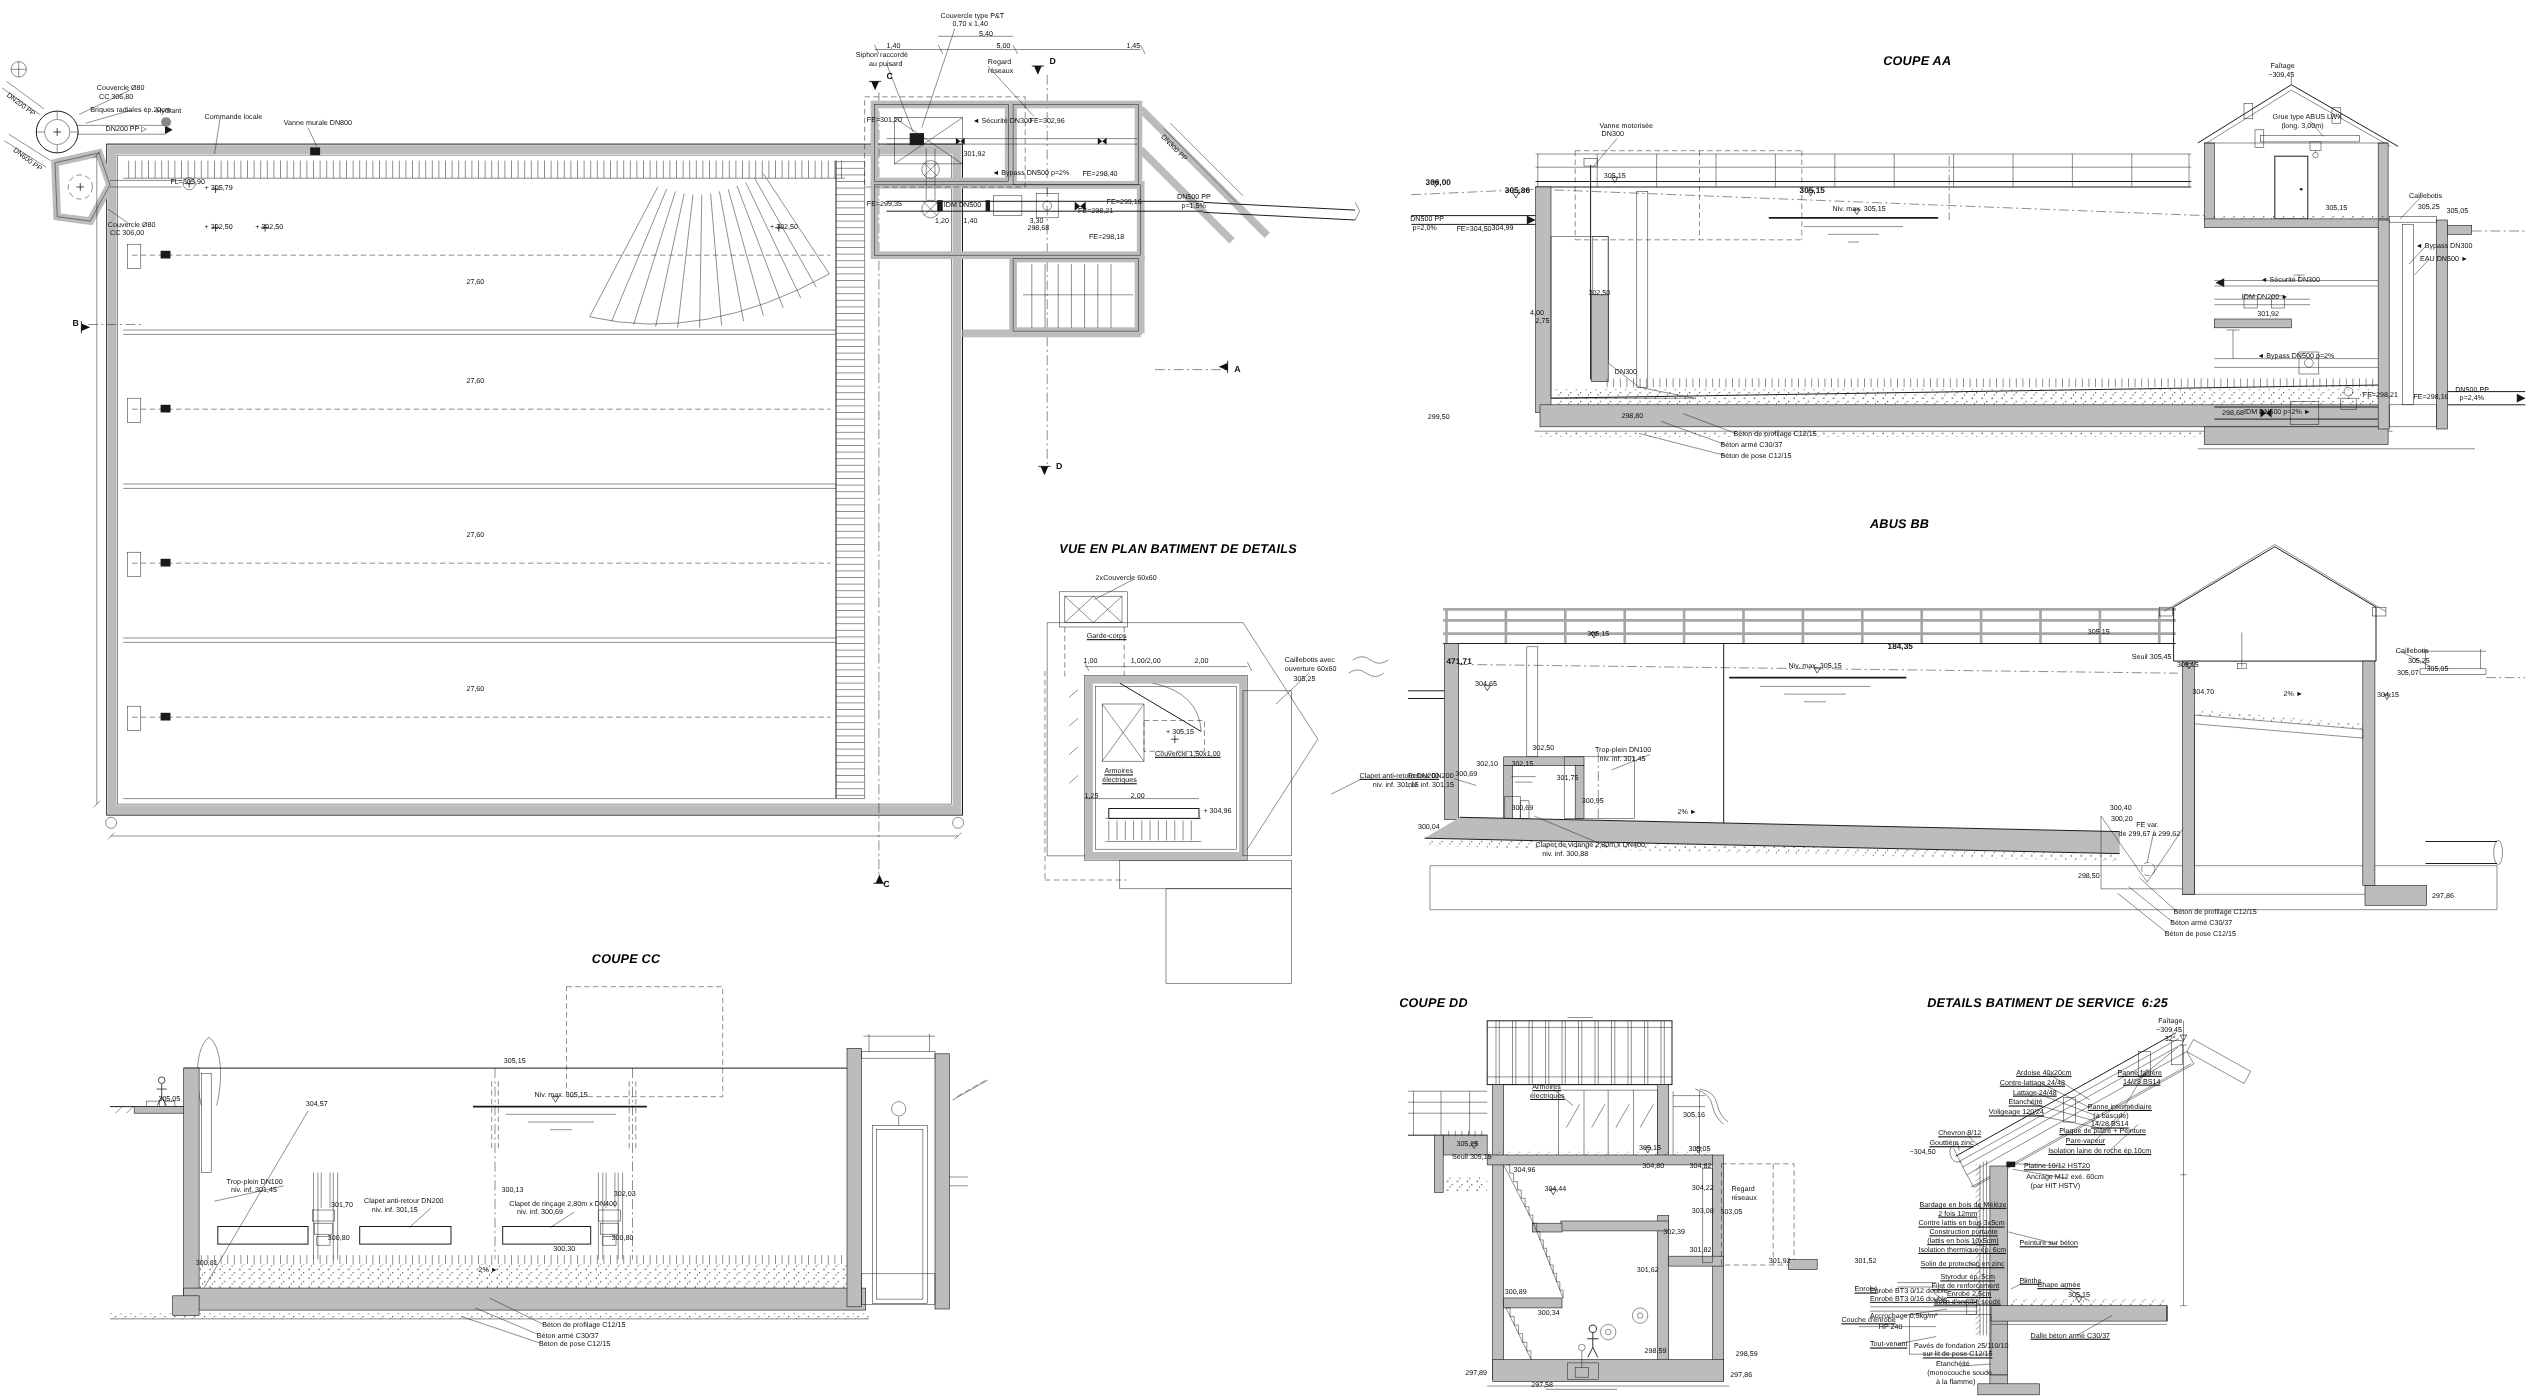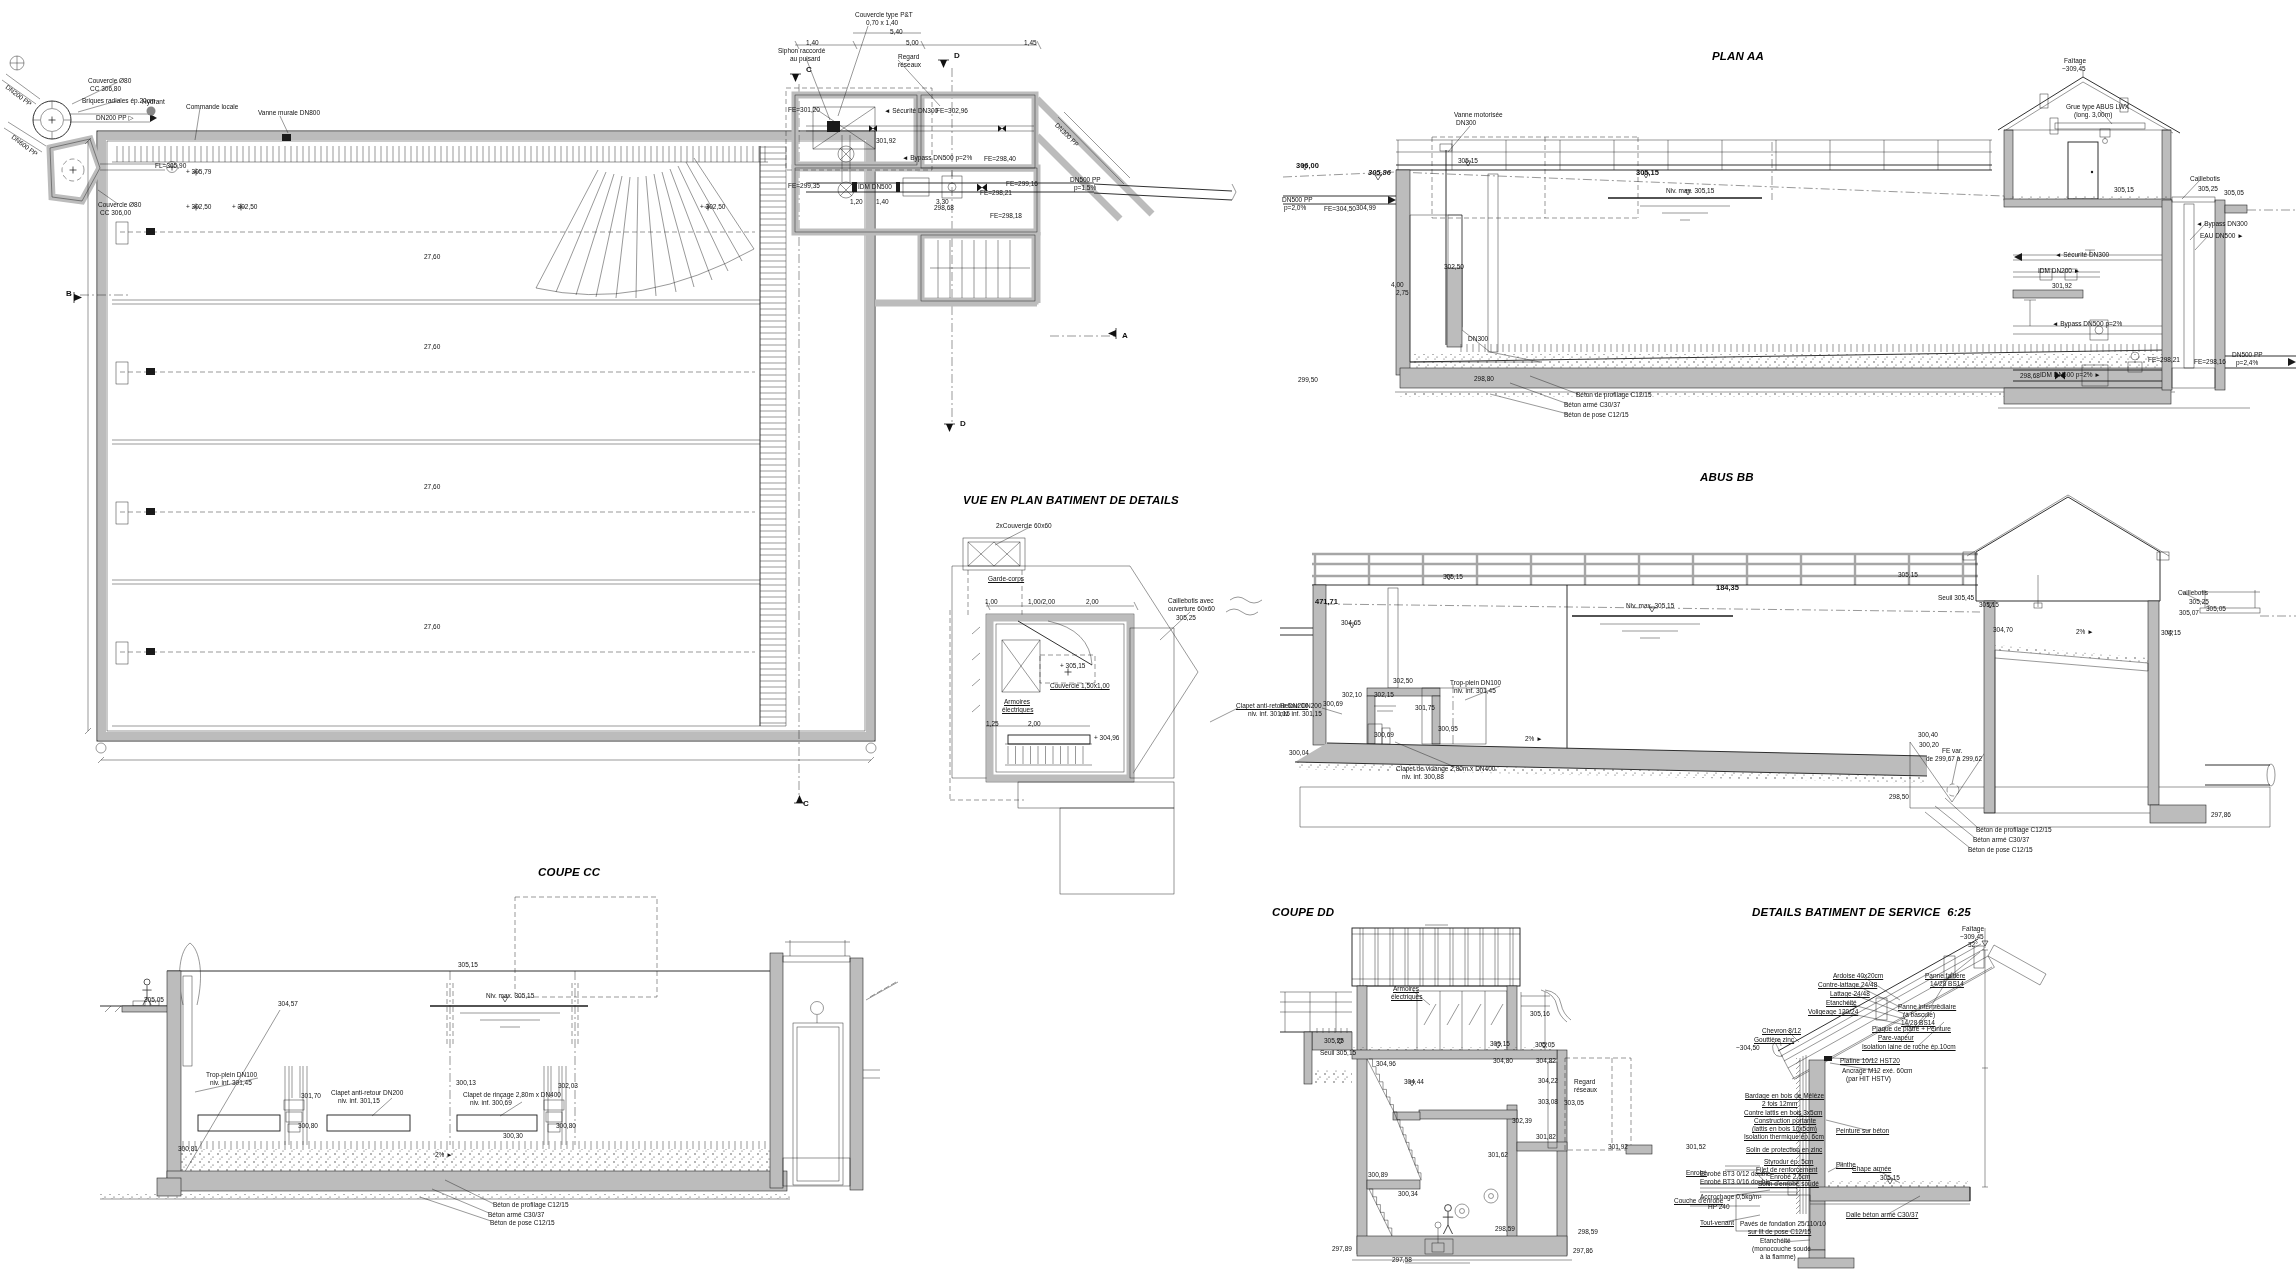--- a/index.html
+++ b/index.html
@@ -450,21 +450,21 @@
   <rect x="1736" y="1195" width="74" height="36" fill="url(#pStones)" class="lt"></rect>
   <rect x="1809" y="1250" width="16" height="10" class="wf"></rect>
   <rect x="1798" y="1258" width="56" height="10" class="wf"></rect>
   <path class="lt" d="M1985,950V1187M1982,950h6M1982,1068h6M1982,1187h6"></path>
   <path class="lt" d="M1862,976L1900,1000M1856,985L1902,1008M1852,994L1905,1014M1846,1003L1908,1020M1842,1012L1911,1026M1945,980L1980,952M1930,1008L1952,972M1916,1028L1938,1004M1905,1037L1928,1012M1918,1046L1944,1022M1875,1060L1832,1058M1878,1071L1830,1063M1798,1096L1804,1100M1796,1113L1803,1116M1794,1130L1806,1134M1790,1148L1800,1152M1787,1030L1799,1042M1780,1039L1781,1046M1870,1131L1826,1120M1843,1164L1828,1172M1876,1169L1900,1183M1888,1214L1920,1196M1724,1222L1760,1215M1782,1242L1810,1240M1730,1196L1770,1190M1758,1175L1770,1186"></path>
   <use href="#lv" transform="translate(1890,1184)"></use>
   <use href="#lv" transform="translate(1985,946)"></use>
 </g>
 </svg>
 
-<div class="ttl" style="left:1712px;top:50px">PLAN AA</div>
+<div class="ttl" style="left:1712px;top:50px">COUPE AA</div>
 <div class="ttl" style="left:1700px;top:471px">ABUS BB</div>
 <div class="ttl" style="left:963px;top:494px">VUE EN PLAN BATIMENT DE DETAILS</div>
 <div class="ttl" style="left:538px;top:866px">COUPE CC</div>
 <div class="ttl" style="left:1272px;top:906px">COUPE DD</div>
 <div class="ttl" style="left:1752px;top:906px">DETAILS BATIMENT DE SERVICE  6:25</div>
 
 <div id="anno" style="position:absolute;inset:0">
       <span class="an" style="left: 88px; top: 78px;">Couvercle Ø80</span>
       <span class="an" style="left: 90px; top: 86px;">CC 306,80</span>
       <span class="an" style="left: 82px; top: 98px;">Briques radiales ép.20cm</span>
@@ -532,21 +532,21 @@
       <span class="an u" style="left: 1004px; top: 699px;">Armoires</span>
       <span class="an u" style="left: 1002px; top: 707px;">électriques</span>
       <span class="an" style="left: 986px; top: 721px;">1,25</span>
       <span class="an" style="left: 1028px; top: 721px;">2,00</span>
       <span class="an" style="left: 1094px; top: 735px;">+ 304,96</span>
       <span class="an u" style="left: 1236px; top: 703px;">Clapet anti-retour DN200</span>
       <span class="an" style="left: 1248px; top: 711px;">niv. inf. 301,15</span>
       <span class="an" style="left: 1454px; top: 112px;">Vanne motorisée</span>
       <span class="an" style="left: 1456px; top: 120px;">DN300</span>
       <span class="an b" style="left: 1296px; top: 162px;">306,00</span>
-      <span class="an b" style="left: 1368px; top: 169px; font-style: italic;">305,86</span>
+      <span class="an b" style="left: 1368px; top: 169px;">305,86</span>
       <span class="an" style="left: 1458px; top: 158px;">305,15</span>
       <span class="an b" style="left: 1636px; top: 169px;">305,15</span>
       <span class="an" style="left: 1666px; top: 188px;">Niv. max. 305,15</span>
       <span class="an" style="left: 1282px; top: 197px;">DN500 PP</span>
       <span class="an" style="left: 1284px; top: 205px;">p=2,0%</span>
       <span class="an" style="left: 1324px; top: 206px;">FE=304,50</span>
       <span class="an" style="left: 1356px; top: 205px;">304,99</span>
       <span class="an" style="left: 1444px; top: 264px;">302,50</span>
       <span class="an" style="left: 1391px; top: 282px;">4,00</span>
       <span class="an" style="left: 1396px; top: 290px;">2,75</span>

